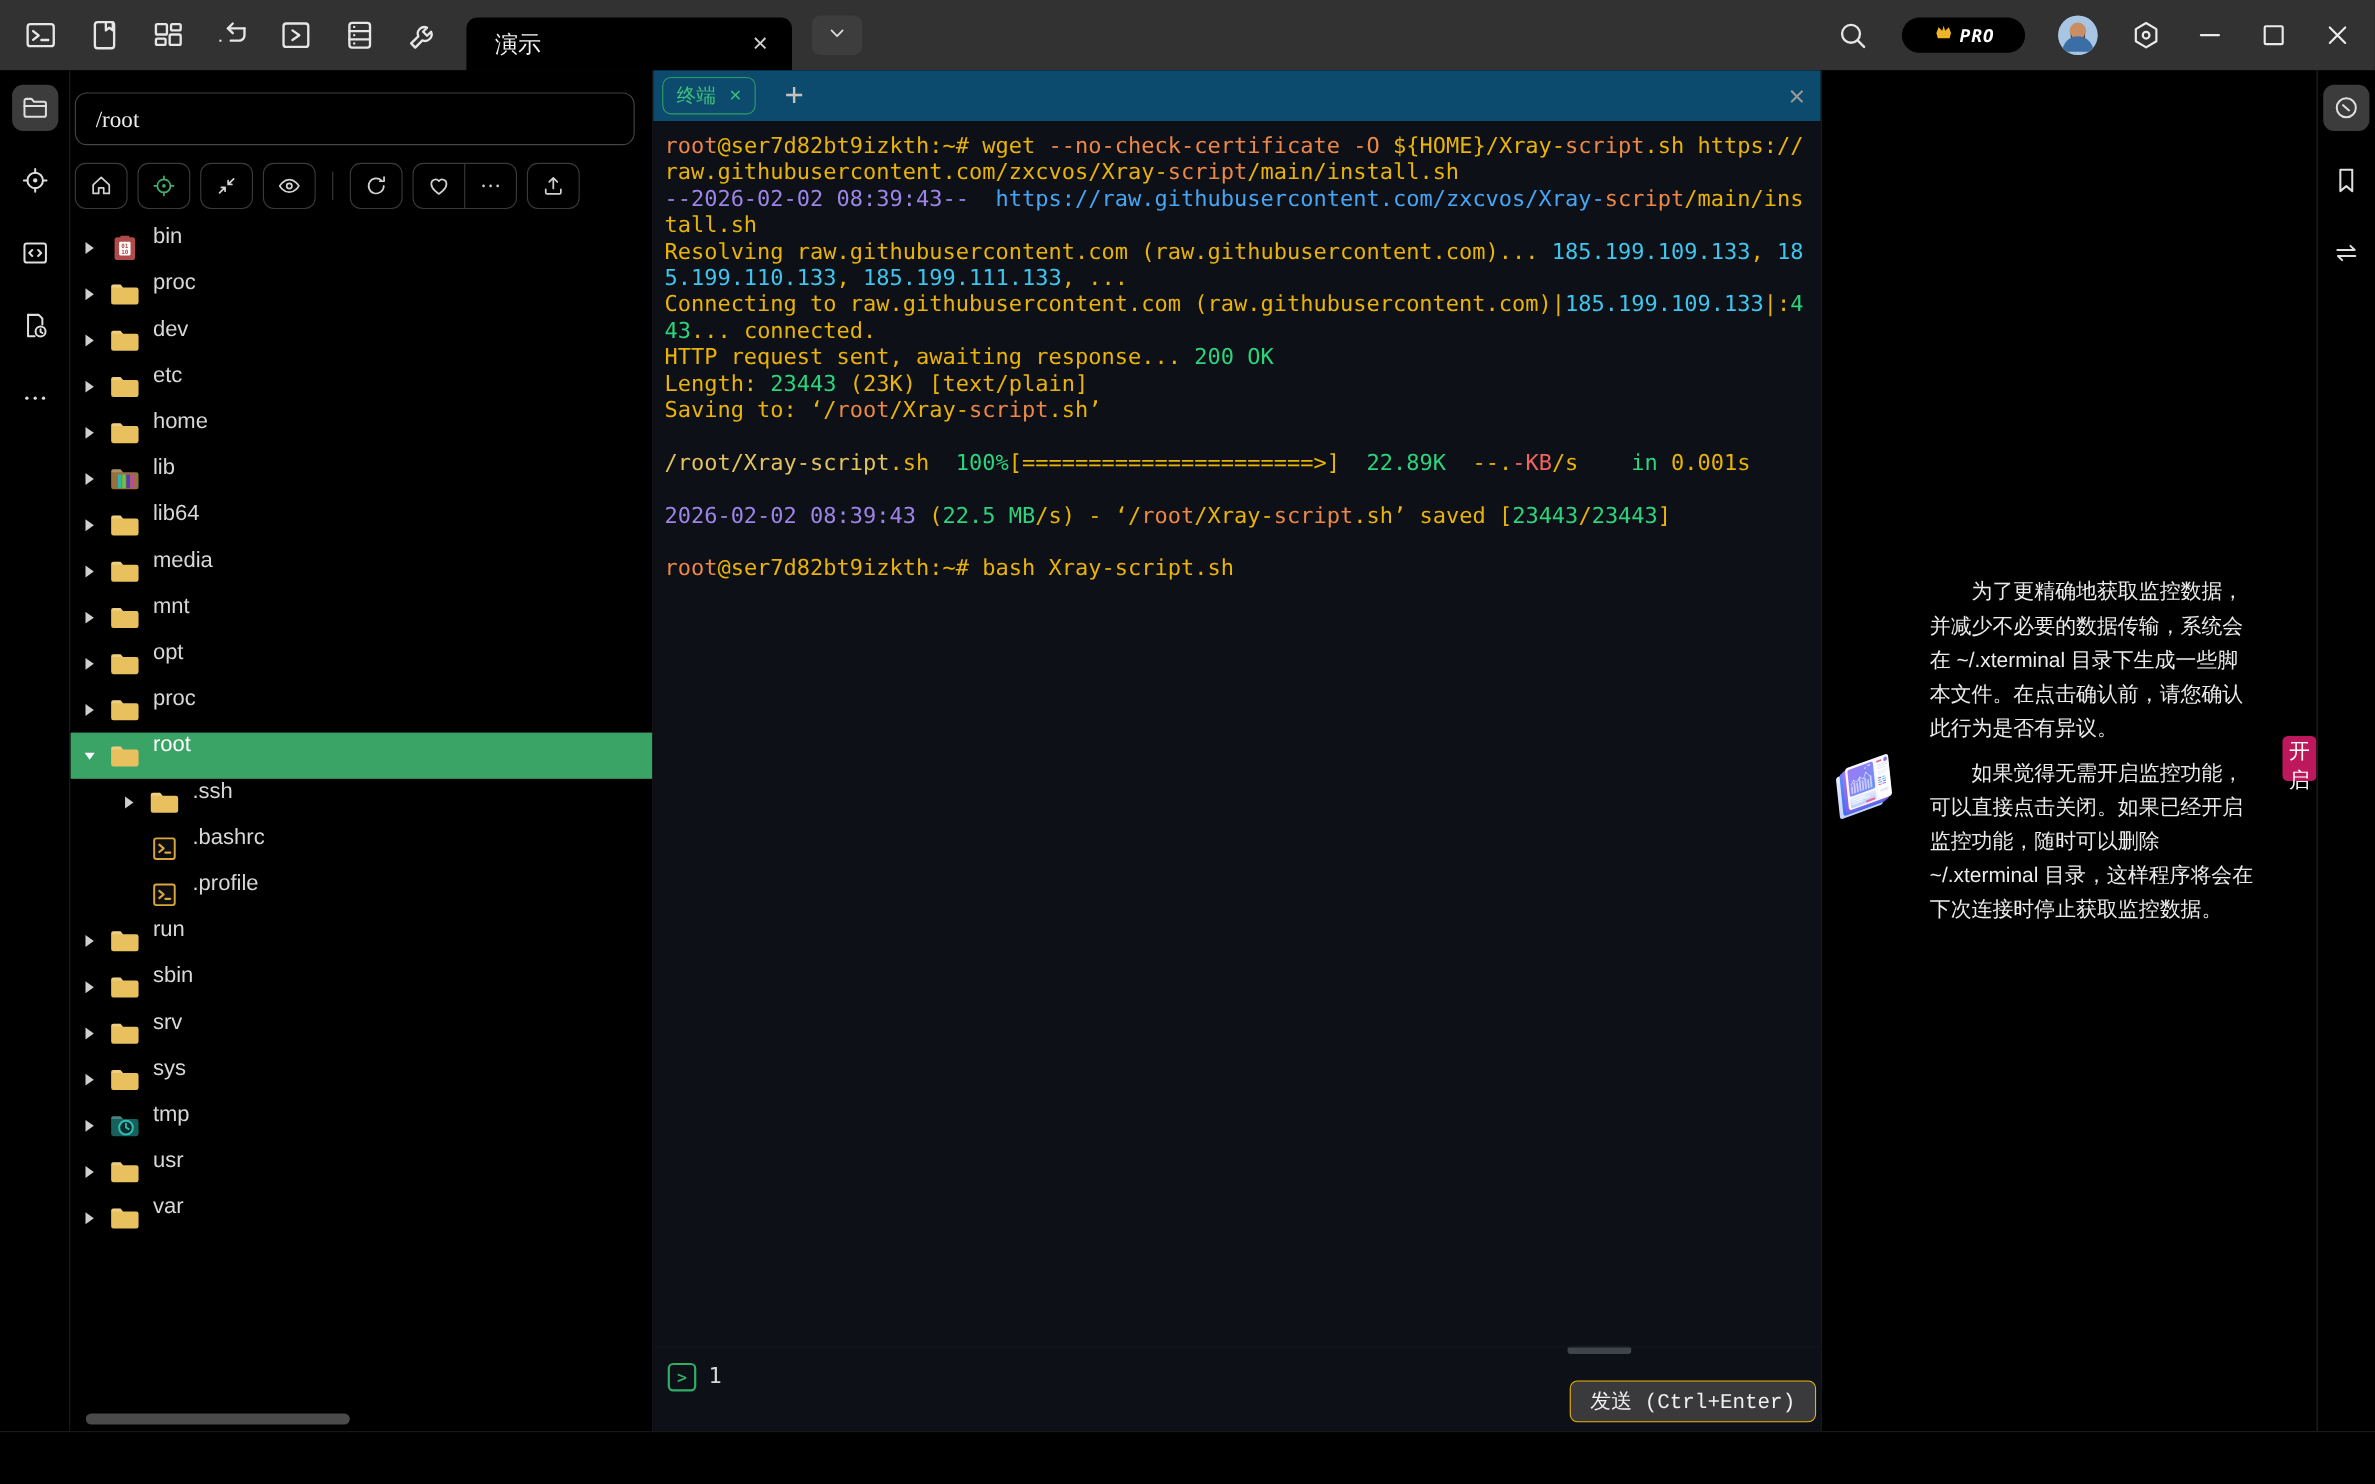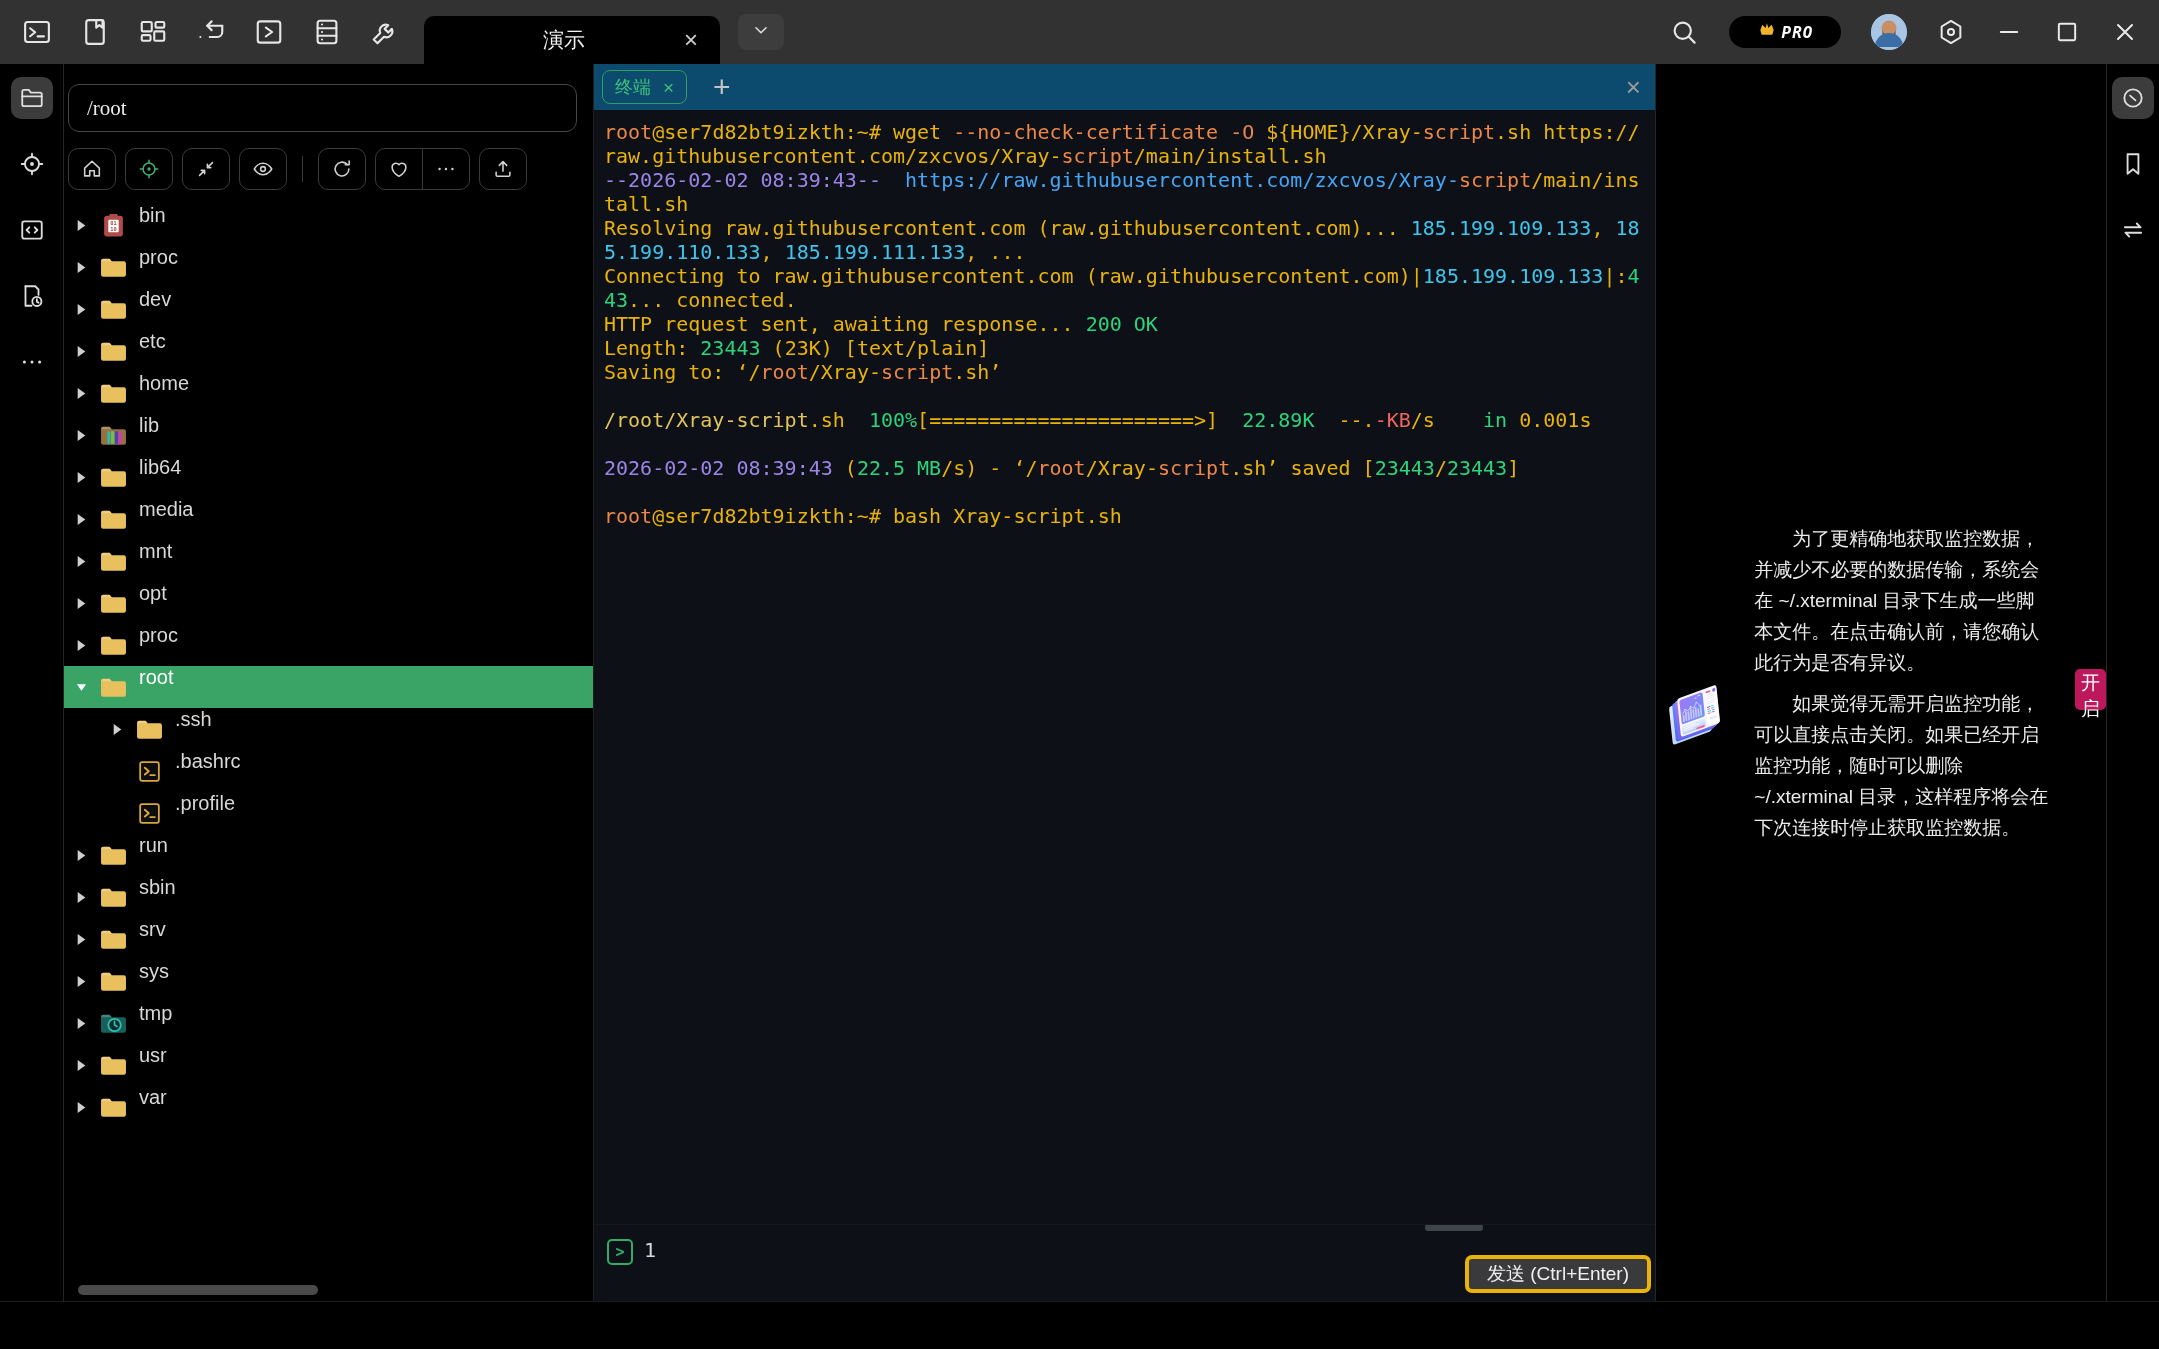--- a/index.html
+++ b/index.html
@@ -7,21 +7,21 @@
        -webkit-font-smoothing:antialiased;color:#e8e8e8;position:relative;}
   .win{width:2159px;height:1349px;display:flex;flex-direction:column;}
 
   
   .titlebar{height:64px;background:#323233;display:flex;align-items:center;flex:none;}
   .tb-left{display:flex;align-items:center;gap:28px;padding-left:22px;}
   .tb-btn{width:30px;height:30px;color:#e6e6e6;cursor:pointer;}
   .tb-btn svg{width:100%;height:100%;}
   .tab-active{margin-left:24px;align-self:flex-end;height:48px;width:296px;background:#000;
       border-radius:10px 10px 0 0;display:flex;align-items:center;}
-  .tab-label{flex:1;text-align:center;font-size:21px;color:#f2f2f2;padding-left:26px;}
+  .tab-label{flex:1;text-align:left;font-size:21px;color:#f2f2f2;padding-left:26px;}
   .tab-close{width:26px;margin-right:16px;color:#cfcfcf;font-size:24px;line-height:24px;text-align:center;}
   .tab-drop{margin-left:18px;width:46px;height:36px;background:#3d3d3e;border-radius:8px;
       display:flex;align-items:center;justify-content:center;color:#e0e0e0;}
   .tab-drop svg{width:22px;height:22px;}
   .tb-spacer{flex:1;}
   .tb-right{display:flex;align-items:center;gap:30px;padding-right:20px;justify-content:flex-end;}
   .pro-badge{height:32px;min-width:88px;background:#000;border-radius:16px;display:flex;
       align-items:center;justify-content:center;gap:5px;padding:0 12px;}
   .pro-badge svg{width:20px;height:20px;}
   .pro-text{color:#fff;font-weight:800;font-style:italic;font-size:16px;letter-spacing:1px;
@@ -83,21 +83,21 @@
   .sw{color:#eab308}.so{color:#ec8747}.sp{color:#9d85e8}.sb{color:#46a6f5}
   .sc{color:#3fc6ee}.sg{color:#2bd47d}.sy{color:#e2c35c}.sr{color:#f0645f}
   .term-scroll{position:absolute;right:172px;bottom:70px;width:58px;height:7px;background:#3f434a;border-radius:3px;}
   .term-input-row{flex:none;height:76px;position:relative;border-top:1px solid #15171c;}
   .prompt-box{position:absolute;left:13px;top:14px;width:22px;height:22px;border:2px solid #2fae67;
       border-radius:5px;color:#2fae67;font-size:15px;font-weight:700;display:flex;align-items:center;
       justify-content:center;font-family:"DejaVu Sans Mono",monospace;}
   .line-num{position:absolute;left:50px;top:13px;font-family:"DejaVu Sans Mono",monospace;
       font-size:20px;color:#d8d8d8;}
   .send-btn{position:absolute;right:4px;bottom:8px;height:38px;padding:0 18px;background:#3a3a3c;
-      border:4px solid #eab308;border-radius:7px;color:#f0f0f0;font-size:19px;font-family:Liberation Sans, sans-serif;}
+      border:1px solid #eab308;border-radius:7px;color:#f0f0f0;font-size:19px;font-family:Liberation Mono, monospace;}
 
   
   .monitor-panel{width:450px;flex:none;border-left:1px solid #262626;background:#000;
       display:flex;flex-direction:row;align-items:center;}
   .illu{margin-top:58px;width:330px;height:278px;}
   .illu svg{overflow:visible;width:100%;height:100%;}
   .mp-text{padding:10px 26px 0 26px;}
   .mp-text p{margin:0 0 10px 0;text-indent:2em;font-size:19px;line-height:31px;color:#ebebeb;}
   .enable-btn{margin-top:14px;width:60px;height:41px;background:#be185d;border:none;border-radius:5px;
       color:#fff;font-size:19px;font-family:"Liberation Sans",sans-serif;}

